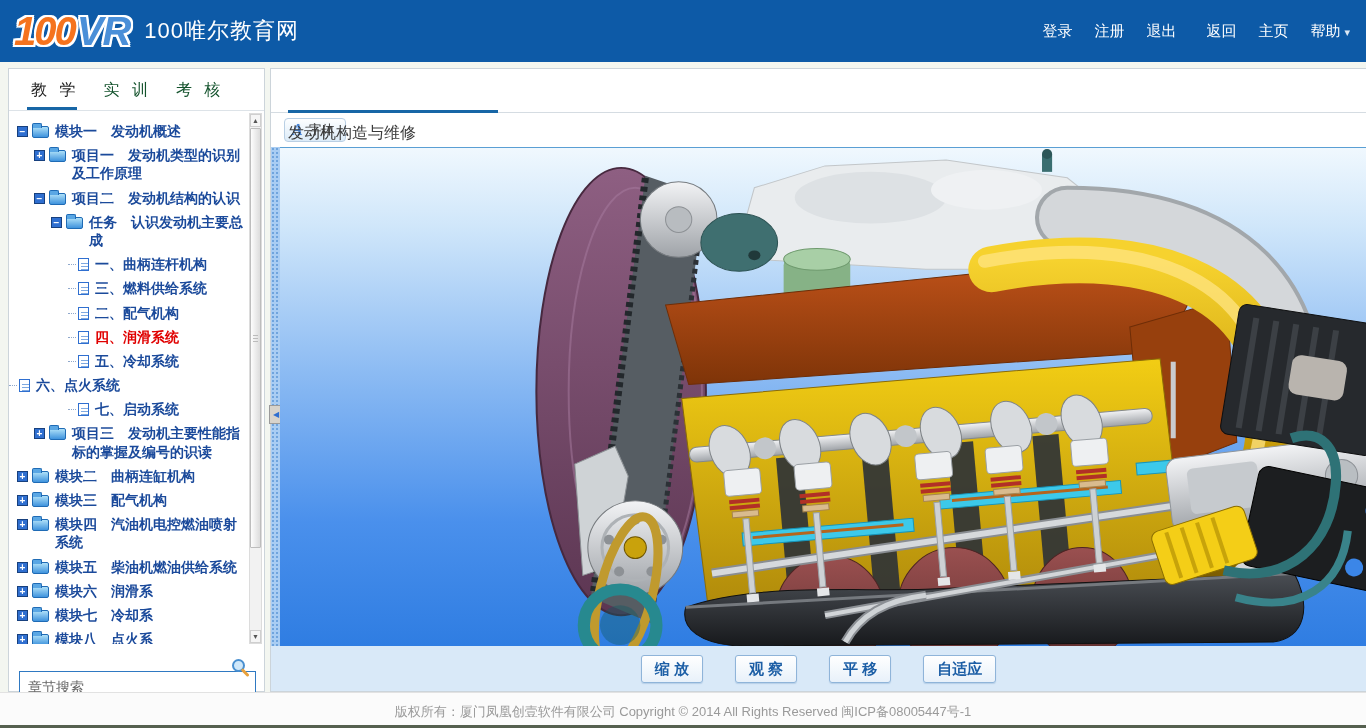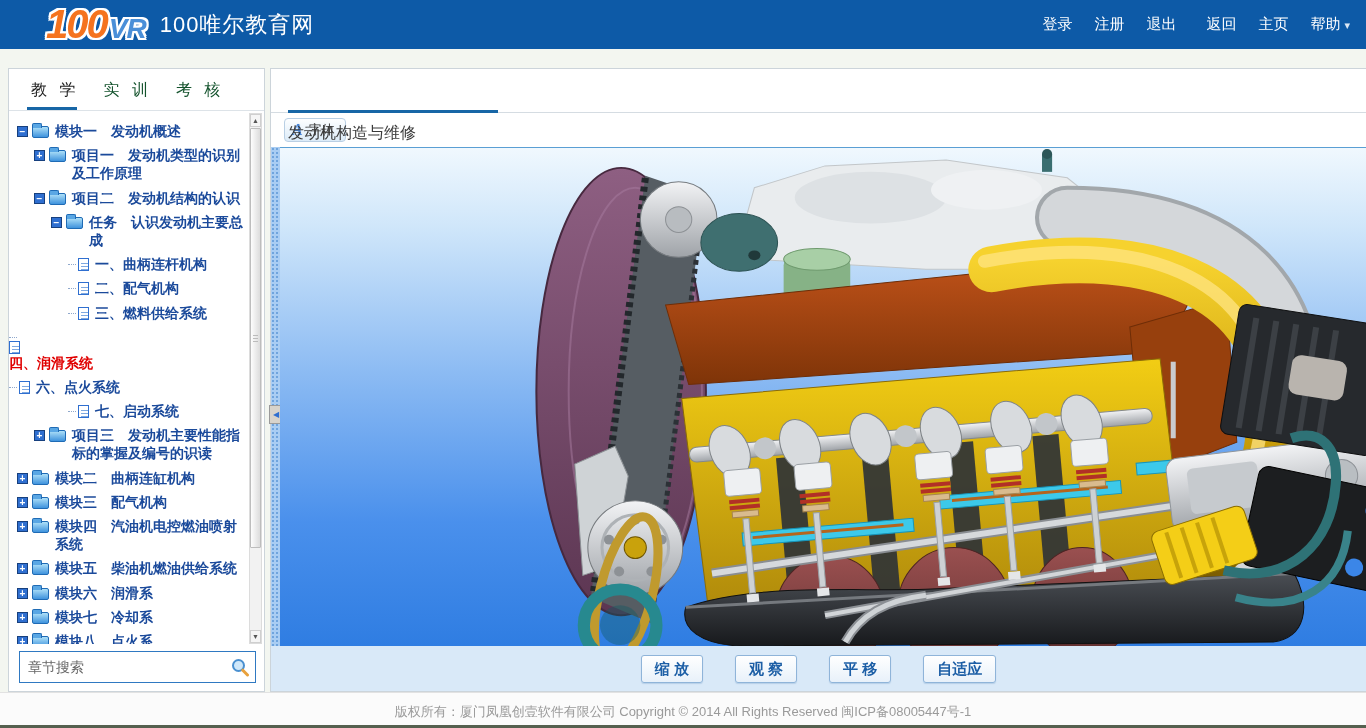--- a/index.html
+++ b/index.html
@@ -1,24 +1,24 @@
 <!DOCTYPE html>
 <html><head>
 <meta charset="utf-8">
 <style>
   * { margin:0; padding:0; box-sizing:border-box; }
   html,body { width:1366px; height:728px; overflow:hidden; }
   body { font-family:"Liberation Sans","DejaVu Sans",sans-serif; background:#f3f6f0; position:relative; }
 
   
-  .header { position:absolute; left:0; top:0; width:1366px; height:49px; background:#0d5aa7; display:flex; align-items:center;padding-left:32px; }
+  .header { position:absolute; left:0; top:0; width:1366px; height:62px; background:#0d5aa7; display:flex; align-items:center; }
   .logo { display:flex; align-items:baseline; margin-left:14px; cursor:pointer; }
   .logo-100 { font-size:40px; font-weight:900; font-style:italic; color:#f5731e; letter-spacing:-2px;
       text-shadow:-2px 0 0 #fff,2px 0 0 #fff,0 -2px 0 #fff,0 2px 0 #fff,-2px -2px 0 #fff,2px 2px 0 #fff,2px -2px 0 #fff,-2px 2px 0 #fff; }
-  .logo-vr { font-size:28px; font-weight:900; font-style:italic; color:#4a8fd8; letter-spacing:-1px; margin-left:2px;
+  .logo-vr { font-size:40px; font-weight:900; font-style:italic; color:#4a8fd8; letter-spacing:-1px; margin-left:2px;
       text-shadow:-2px 0 0 #fff,2px 0 0 #fff,0 -2px 0 #fff,0 2px 0 #fff,-2px -2px 0 #fff,2px 2px 0 #fff,2px -2px 0 #fff,-2px 2px 0 #fff; }
   .brand { color:#fff; font-size:22px; margin-left:14px; letter-spacing:1px; }
   .header-nav { margin-left:auto; margin-right:16px; display:flex; align-items:flex-end; }
   .nav-item { color:#fff; font-size:15px; margin-left:22px; cursor:pointer; white-space:nowrap; }
   .nav-item.gap { margin-left:30px; }
   .chev { font-size:11px; margin-left:4px; color:#dce8f5; }
 
   
   .sidebar { position:absolute; left:8px; top:68px; width:257px; height:624px; background:#fff; border:1px solid #ccd4da; }
   .side-tabs { height:42px; border-bottom:1px solid #dde3e8; display:flex; align-items:center; padding-left:10px; }
@@ -38,21 +38,21 @@
   
   .sbar { position:absolute; top:44px; right:2px; width:13px; bottom:47px; background:#f2f2f2; border:1px solid #dcdcdc; }
   .sbar-btn { position:absolute; left:0; width:11px; height:13px; background:#f5f5f5; border:1px solid #cfcfcf; color:#555; font-size:7px; text-align:center; line-height:12px; cursor:pointer; }
   .sbar-btn.up { top:0; }
   .sbar-btn.down { bottom:0; }
   .sbar-thumb { position:absolute; left:0; top:14px; width:11px; height:420px; background:linear-gradient(90deg,#fdfdfd,#e9e9e9 60%,#dcdcdc); border:1px solid #bdbdbd; border-radius:1px; cursor:pointer; }
   .sbar-thumb::after { content:""; position:absolute; left:2px; right:2px; top:50%; height:7px; margin-top:-3px; background:repeating-linear-gradient(180deg,#bbb 0 1px,transparent 1px 3px); }
 
   
   .search-wrap { position:absolute; left:10px; bottom:8px; width:237px; height:32px; }
-  .search-input { width:100%; height:100%; border:1px solid #2f79c2; padding:0 30px 0 8px; font-size:14px; color:#444; outline:none; font-family:inherit; }
+  .search-input { width:100%; height:100%; border:1px solid #2f79c2; padding:0 30px 0 8px; font-size:14px; color:#444; outline:none; font-family:inherit;margin-top:20px; }
   .search-input::placeholder { color:#666; }
   .search-icon { position:absolute; right:6px; top:6px; width:20px; height:20px; cursor:pointer; }
 
   
   .main { position:absolute; left:270px; top:68px; width:1096px; height:624px; background:#fff; border:1px solid #ccd4da; border-right:none; display:flex; flex-direction:column; }
   .tabbar { height:44px; border-bottom:1px solid #d5dce2; position:relative; }
   .main-tab { position:absolute; left:17px; top:0; height:52px; line-height:48px; font-size:16px; color:#3a3a3a; cursor:pointer;margin-top:40px; }
   .main-tab-underline { position:absolute; left:17px; bottom:-1px; width:210px; height:3px; background:#1766a6; }
   .toolbar { height:34px; display:flex; align-items:center; padding-left:13px; }
   .font-btn { display:flex; align-items:center; height:24px; padding:0 10px 0 7px; border:1px solid #b9cfe4; border-radius:4px; background:linear-gradient(180deg,#fdfeff,#dcebf8); cursor:pointer; }
@@ -120,31 +120,36 @@
         <span class="lbl">任务　认识发动机主要总成</span>
       </div>
       <div class="tree-row" style="padding-left: 59px;">
         <span class="stub"></span>
         <span class="doc"></span>
         <span class="lbl">一、曲柄连杆机构</span>
       </div>
       <div class="tree-row" style="padding-left: 59px;">
         <span class="stub"></span>
         <span class="doc"></span>
+        <span class="lbl">三、燃料供给系统</span>
+      </div>
+      <div class="tree-row" style="padding-left: 59px;">
+        <span class="stub"></span>
+        <span class="doc"></span>
         <span class="lbl">二、配气机构</span>
       </div>
+      <div class="tree-row active" style="padding-left: 59px;">
+        <span class="stub"></span>
+        <span class="doc"></span>
+        <span class="lbl">四、润滑系统</span>
+      </div>
       <div class="tree-row" style="padding-left: 59px;">
         <span class="stub"></span>
         <span class="doc"></span>
-        <span class="lbl">三、燃料供给系统</span>
-      </div>
-      <div class="tree-row active" style=" flex-direction: column;">
-        <span class="stub"></span>
-        <span class="doc"></span>
-        <span class="lbl">四、润滑系统</span>
+        <span class="lbl">五、冷却系统</span>
       </div>
       <div class="tree-row" style="">
         <span class="stub"></span>
         <span class="doc"></span>
         <span class="lbl">六、点火系统</span>
       </div>
       <div class="tree-row" style="padding-left: 59px;">
         <span class="stub"></span>
         <span class="doc"></span>
         <span class="lbl">七、启动系统</span>

